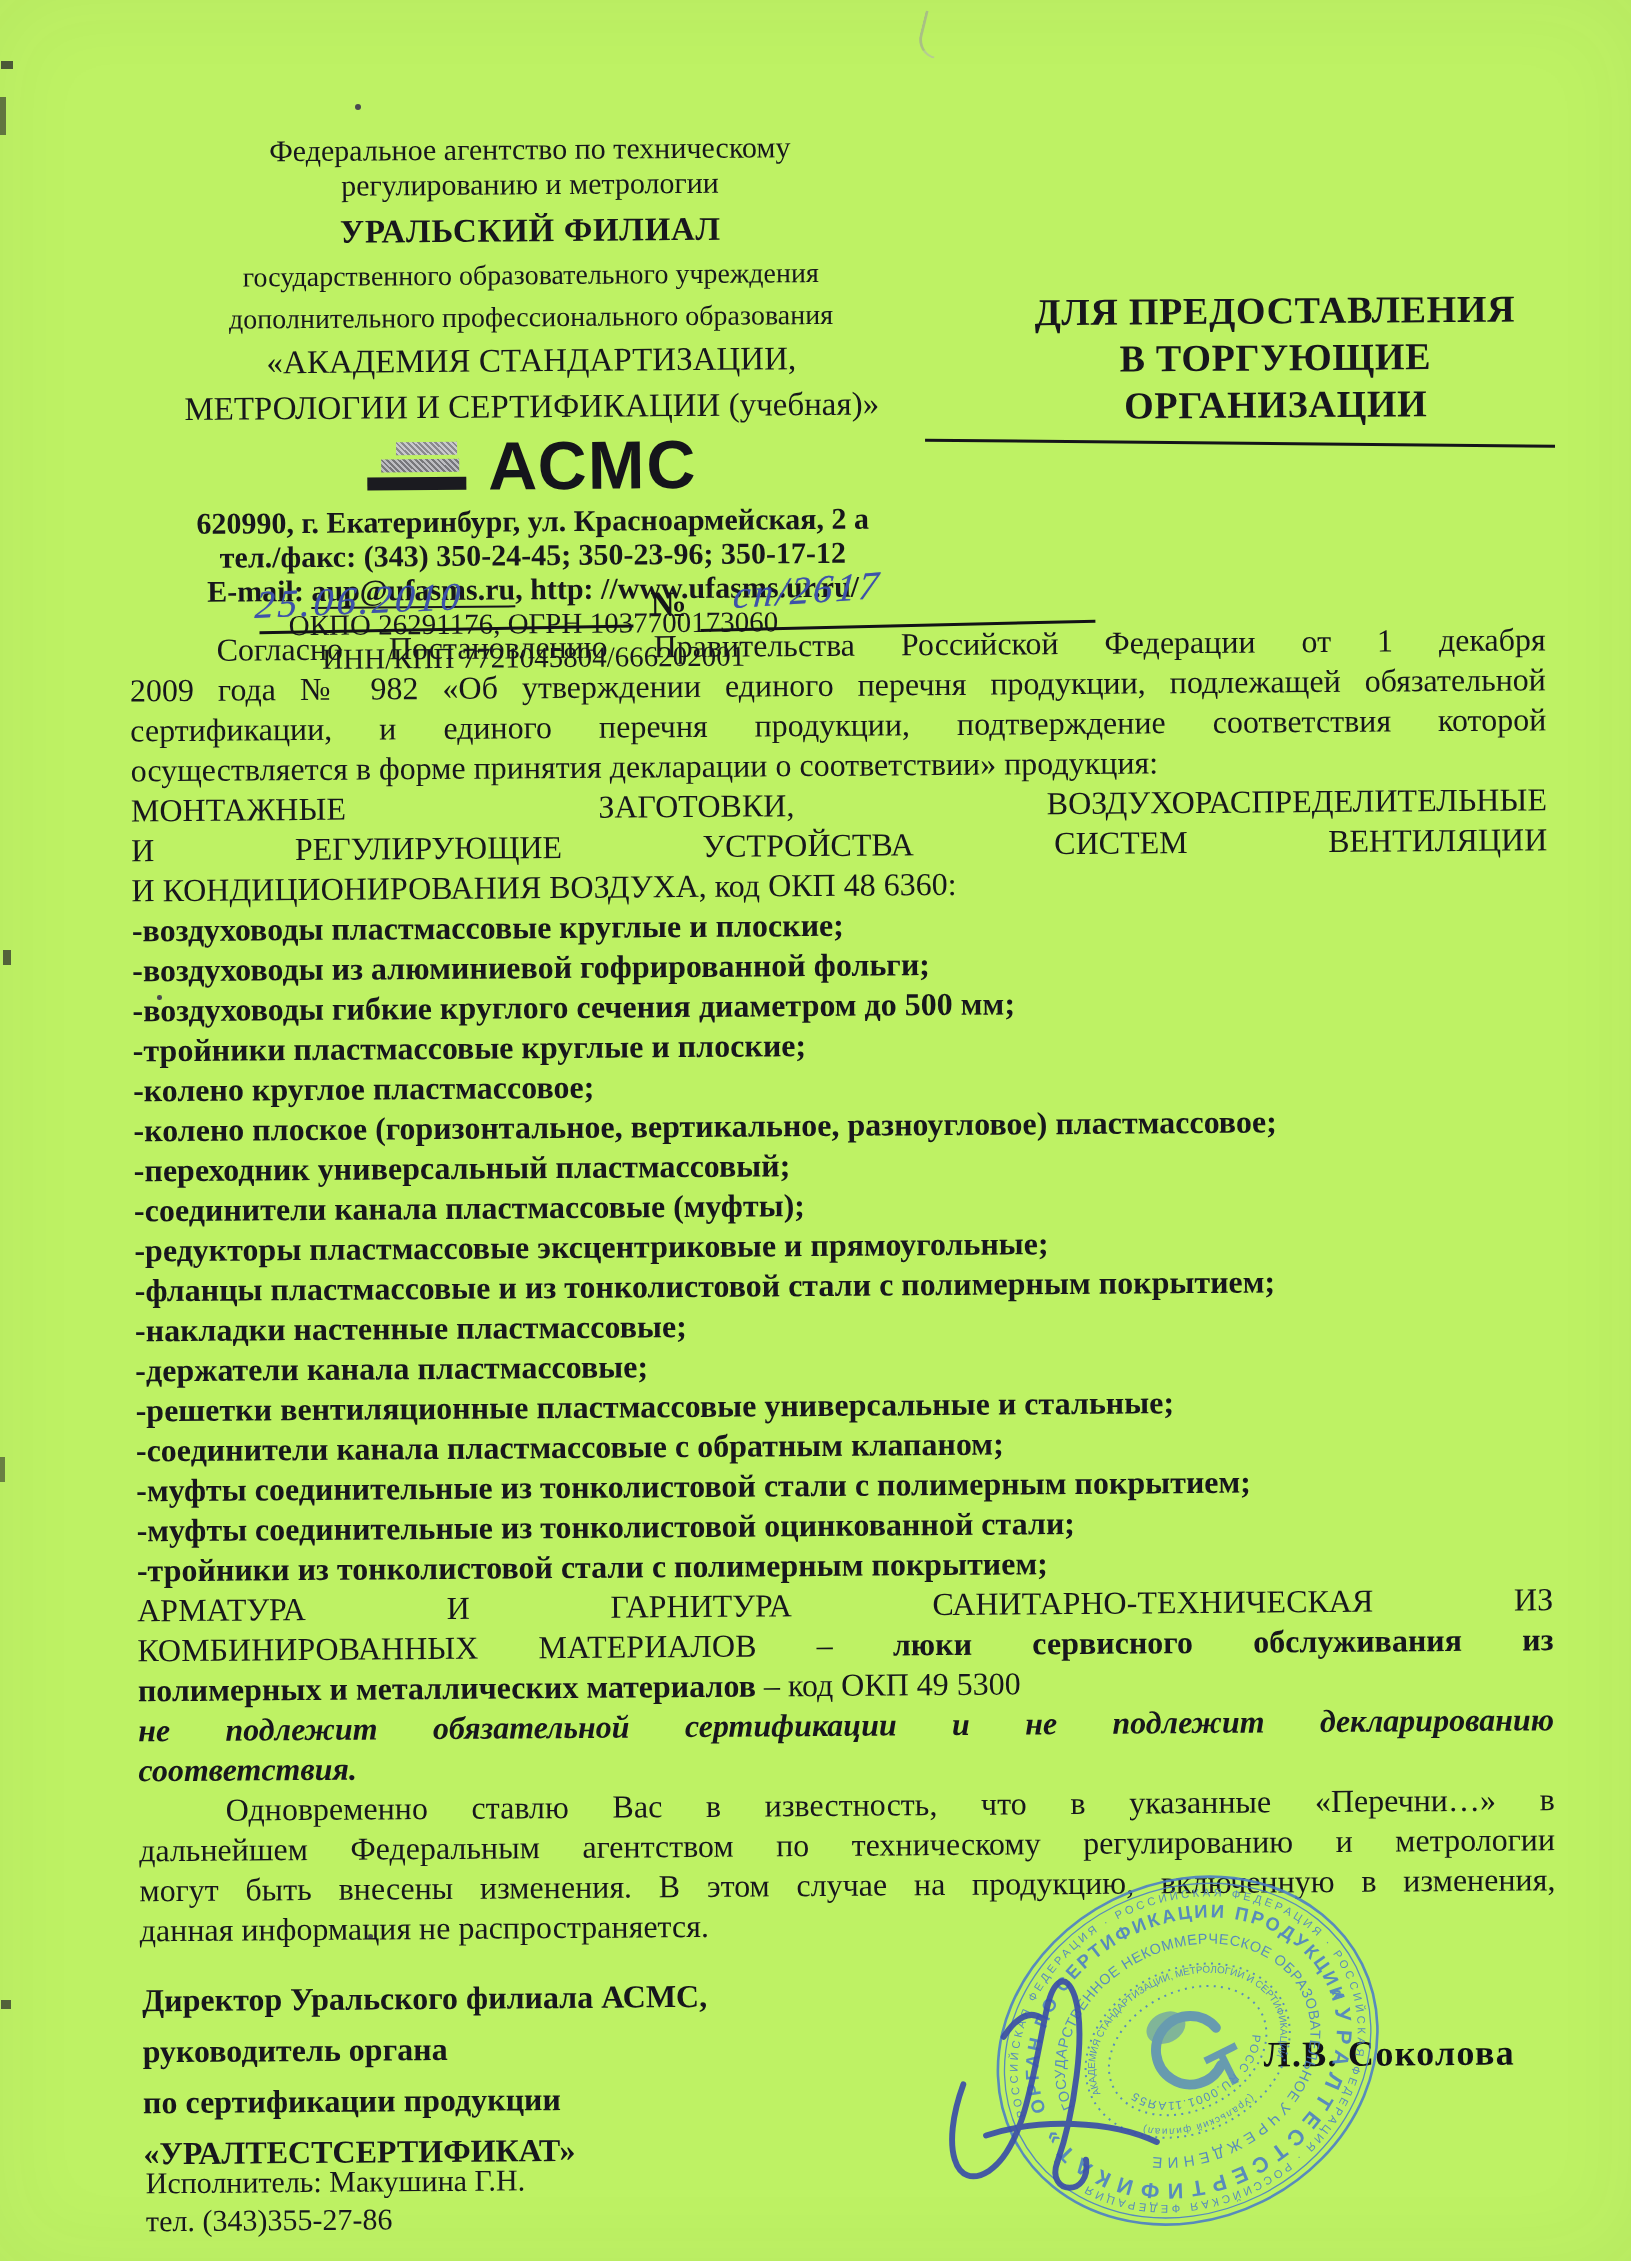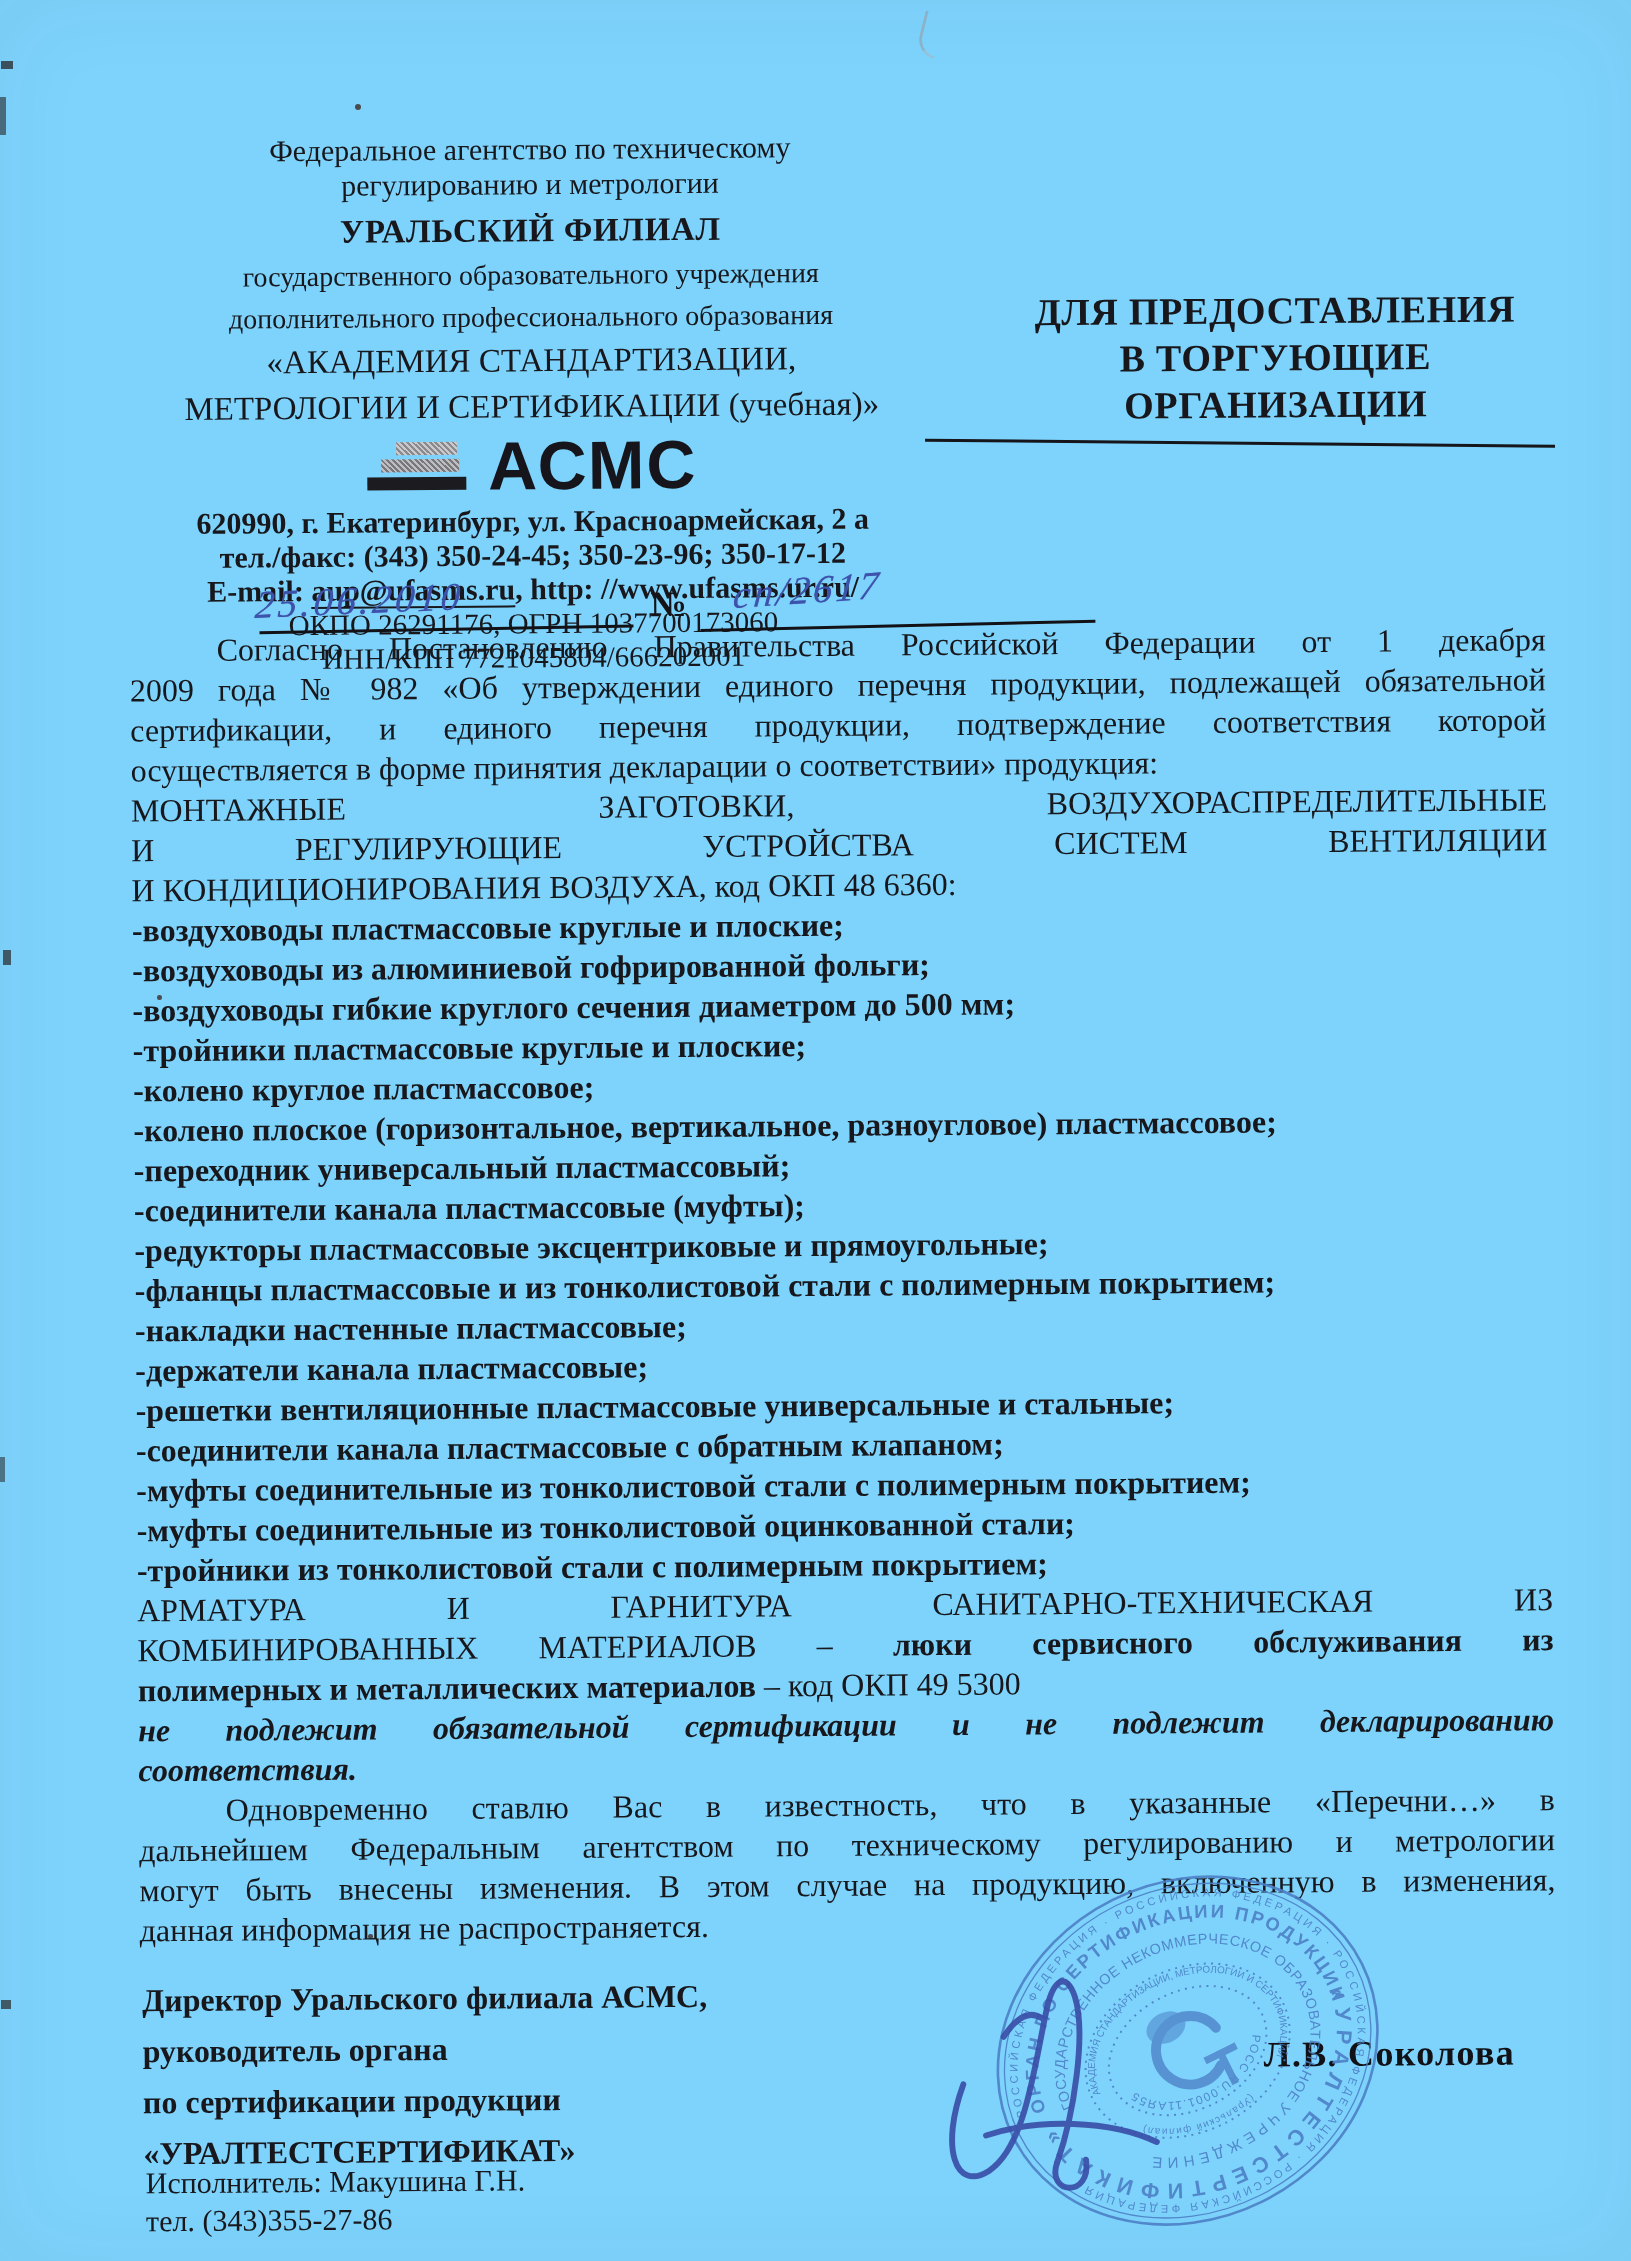--- a/index.html
+++ b/index.html
@@ -4,21 +4,21 @@
 <style>
   html,body { margin:0; padding:0; }
   body {
     width:1632px; height:2261px;
     background:#e8e8e6;
     font-family:"Liberation Serif","DejaVu Serif",serif;
     overflow:hidden;
   }
   .page {
     position:relative; width:1632px; height:2261px;
-    background:#7dd3fc;
+    background:#bef264;
     color:#17171c;
     box-shadow: inset 0 0 92px rgba(60,60,50,0.05);
     overflow:hidden;
   }
   .tilt { position:absolute; inset:0; transform:rotate(-0.45deg); transform-origin:50% 42%; }
 
   
   .letterhead { position:absolute; left:125px; top:129px; width:822px; text-align:center; }
   .lh-agency  { font-size:30px; line-height:35px; }
   .lh-branch  { margin-top:10.5px; font-size:33px; font-weight:bold; letter-spacing:0.7px; }

